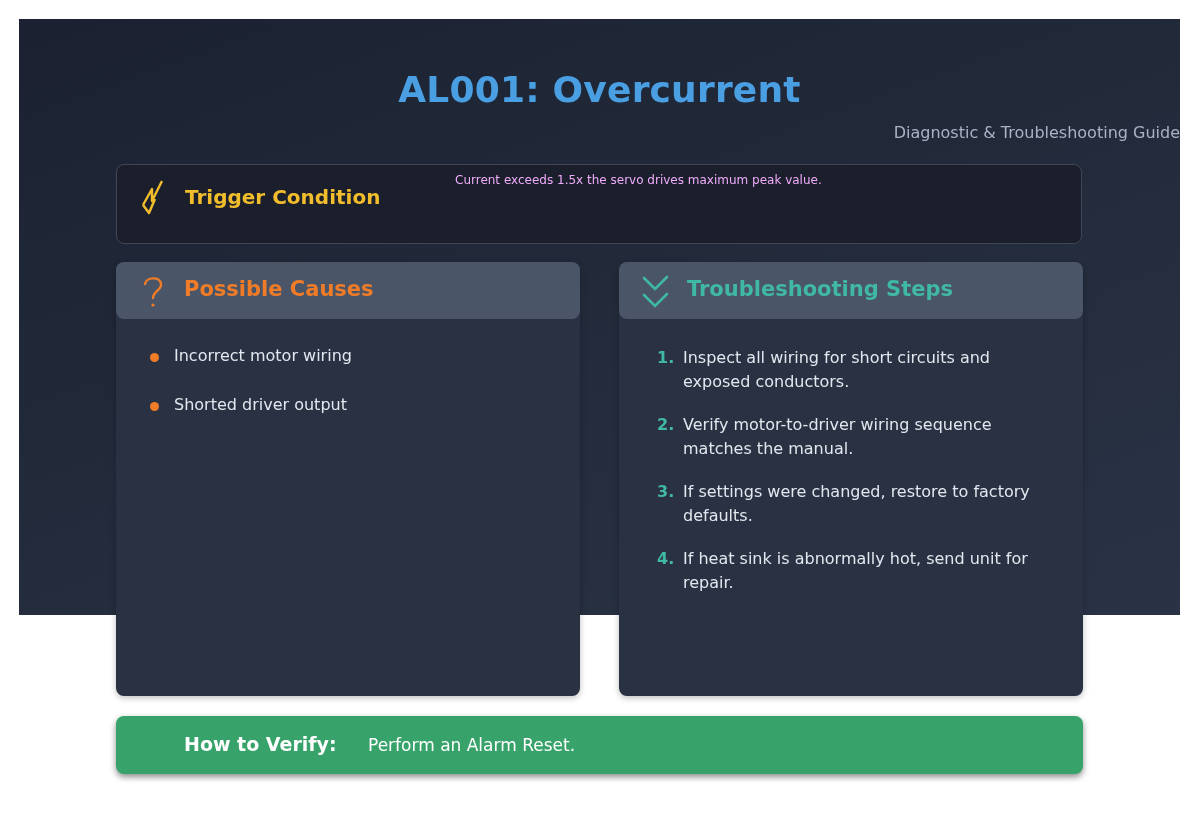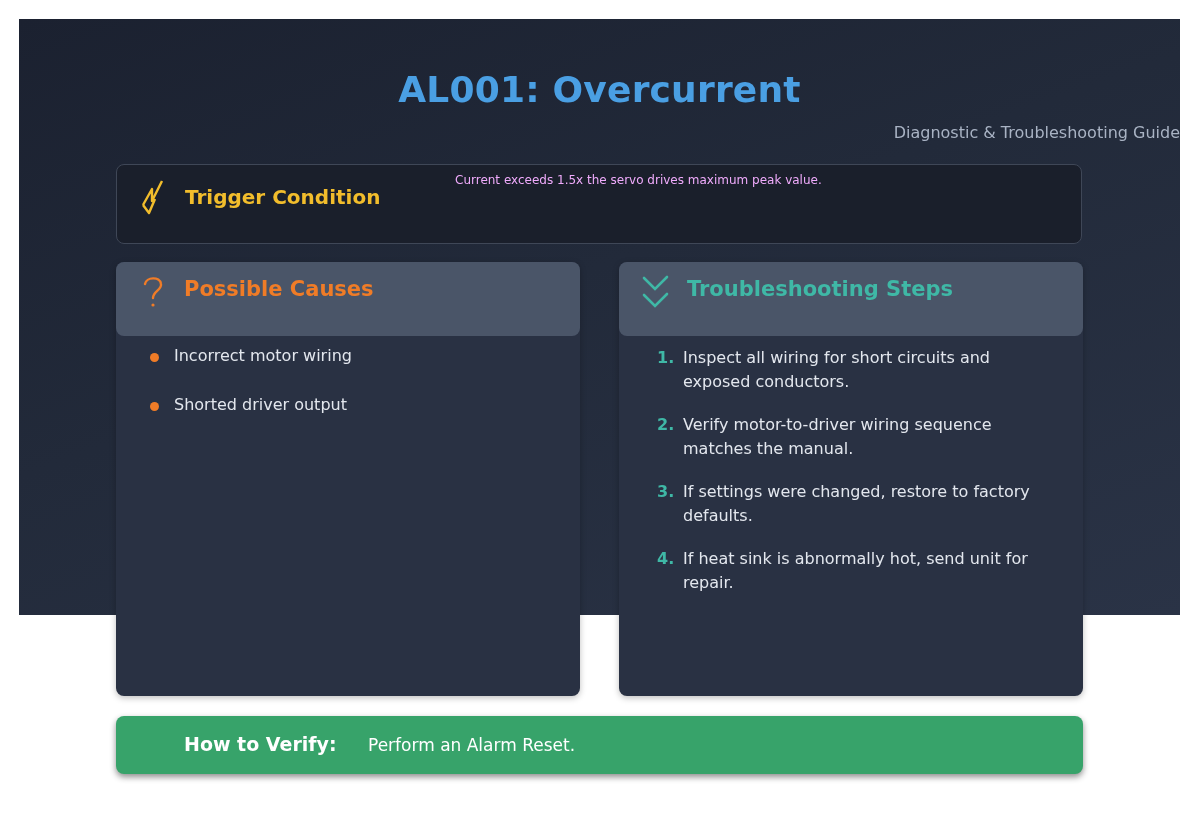--- a/index.html
+++ b/index.html
@@ -34,21 +34,21 @@
       position: absolute; left: 338px; top: 8px; color: #f0abfc; font-size: 12px;
     }
     .panel {
       position: absolute; top: 262px; width: 464px; height: 434px;
       background: #293143; border-radius: 8px;
       box-shadow: 0 2px 6px rgba(0,0,0,0.25);
     }
     .panel.left { left: 116px; }
     .panel.right { left: 619px; }
     .panel .head {
-      position: absolute; left: 0; top: 0; right: 0; height: 74px;
+      position: absolute; left: 0; top: 0; right: 0; height: 57px;
       background: #4a5568; border-radius: 8px 8px 8px 8px; text-align: right;
     }
     .panel .head .icon { position: absolute; left: 22px; top: 12px; width: 30px; height: 36px; }
     .panel .head .label {
       position: absolute; left: 68px; top: 15px; font-weight: bold; font-size: 21px;
     }
     .panel.left .head .label { color: #f07c27; }
     .panel.right .head .label { color: #3fb8a6; }
     .causes { position: absolute; left: 34px; top: 84px; list-style: none; margin: 0; padding: 0; }
     .causes li {

